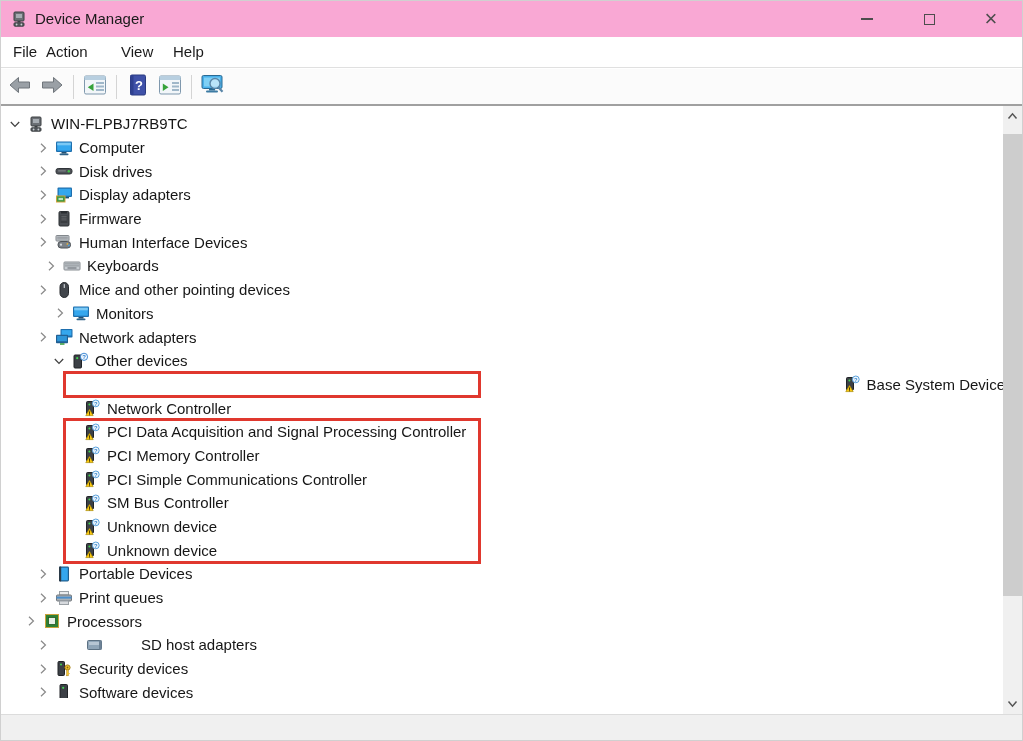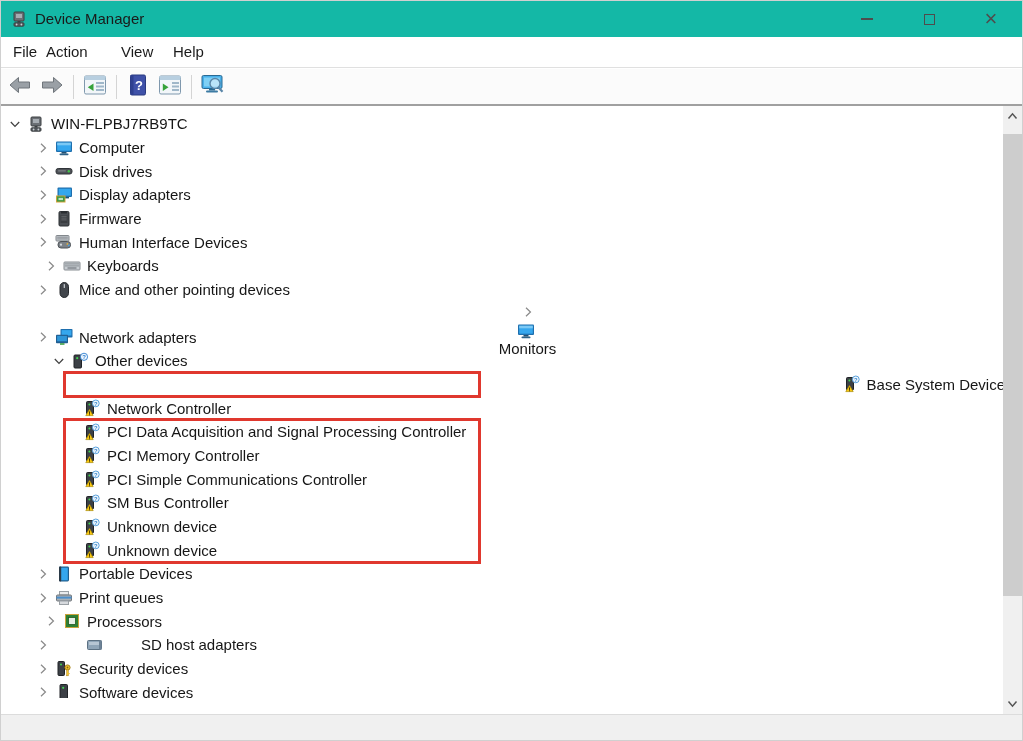--- a/index.html
+++ b/index.html
@@ -3,21 +3,21 @@
 <meta charset="utf-8">
 <style>
   * { box-sizing: border-box; margin: 0; padding: 0; }
   html, body { width: 1023px; height: 741px; }
   body { font-family: "Liberation Sans", sans-serif; background: #ffffff; }
   #window {
     position: relative; width: 1023px; height: 741px;
     background: #ffffff; border: 1px solid #d0d0d0; overflow: hidden;
   }
   
-  #titlebar { position: absolute; top: 0; left: 0; width: 100%; height: 36px; background: #14b8a6; }
+  #titlebar { position: absolute; top: 0; left: 0; width: 100%; height: 36px; background: #f9a8d4; }
   #titlebar .app-icon { position: absolute; left: 9px; top: 9px; width: 18px; height: 18px; }
   #titlebar .title { position: absolute; left: 34px; top: 9px; font-size: 15px; color: #1a1a1a; }
   .win-controls { position: absolute; right: 0; top: 0; height: 36px; display: flex; }
   .win-btn { width: 62px; height: 36px; display: flex; align-items: center; justify-content: center; }
   .glyph-min { width: 12px; height: 0; border-top: 2px solid #4d4d4d; }
   .glyph-max { width: 11px; height: 11px; border: 1.6px solid #4d4d4d; }
   .glyph-close { font-size: 22px; color: #4d4d4d; line-height: 1; font-weight: 400; }
   
   #menubar { position: absolute; top: 36px; left: 0; width: 100%; height: 31px; background: #ffffff; border-bottom: 1px solid #e0e0e0; }
   .menu-item { position: absolute; top: 0; height: 30px; line-height: 30px; font-size: 15px; color: #1a1a1a; padding: 0 4px; }
@@ -273,21 +273,21 @@
             </svg>
           </span>
           <span class="row-icon">
             <svg width="18" height="18" viewBox="0 0 18 18">
               <rect x="5" y="1.5" width="8.5" height="15" rx="4.2" fill="#42464c" stroke="#26292d"></rect>
               <rect x="8.7" y="3" width="1.2" height="4" rx="0.6" fill="#caced3"></rect>
             </svg>
           </span>
           <span class="row-label">Mice and other pointing devices</span>
         </div>
-        <div class="tree-row" style="padding-left: 49px; flex-direction: column;">
+        <div class="tree-row" style="padding-left: 49px;">
           <span class="chev-slot">
             <svg width="14" height="14" viewBox="0 0 16 16">
               <path d="M5.7 3.2 L10.8 8 L5.7 12.8" fill="none" stroke="#8a8a8a" stroke-width="1.4"></path>
             </svg>
           </span>
           <span class="row-icon">
             <svg width="18" height="18" viewBox="0 0 18 18">
               <rect x="1" y="2.5" width="16" height="10.5" rx="1" fill="#1e6fae"></rect>
               <rect x="2.2" y="3.7" width="13.6" height="8" fill="#35a7ee"></rect>
               <rect x="2.2" y="3.7" width="13.6" height="2.6" fill="#7cc9f5"></rect>
@@ -474,21 +474,21 @@
           <span class="row-icon">
             <svg width="18" height="18" viewBox="0 0 18 18">
               <rect x="4.5" y="2.5" width="9" height="3.5" fill="#e9ebed" stroke="#9aa0a5"></rect>
               <rect x="1.5" y="6" width="15" height="6" rx="1" fill="#aab0b6" stroke="#71767b"></rect>
               <rect x="1.5" y="7.6" width="15" height="2" fill="#4c8fcb"></rect>
               <rect x="4.5" y="12" width="9" height="3.5" fill="#d7dade" stroke="#9aa0a5"></rect>
             </svg>
           </span>
           <span class="row-label">Print queues</span>
         </div>
-        <div class="tree-row" style="padding-left: 40px;">
+        <div class="tree-row" style="padding-left: 20px;">
           <span class="chev-slot">
             <svg width="14" height="14" viewBox="0 0 16 16">
               <path d="M5.7 3.2 L10.8 8 L5.7 12.8" fill="none" stroke="#8a8a8a" stroke-width="1.4"></path>
             </svg>
           </span>
           <span class="row-icon">
             <svg width="18" height="18" viewBox="0 0 18 18">
               <rect x="2.5" y="2.5" width="13" height="13" fill="#2e8033" stroke="#caa23c"></rect>
               <rect x="5.5" y="5.5" width="7" height="7" fill="#e6efe6" stroke="#1d5a21" stroke-width="0.8"></rect>
             </svg>

